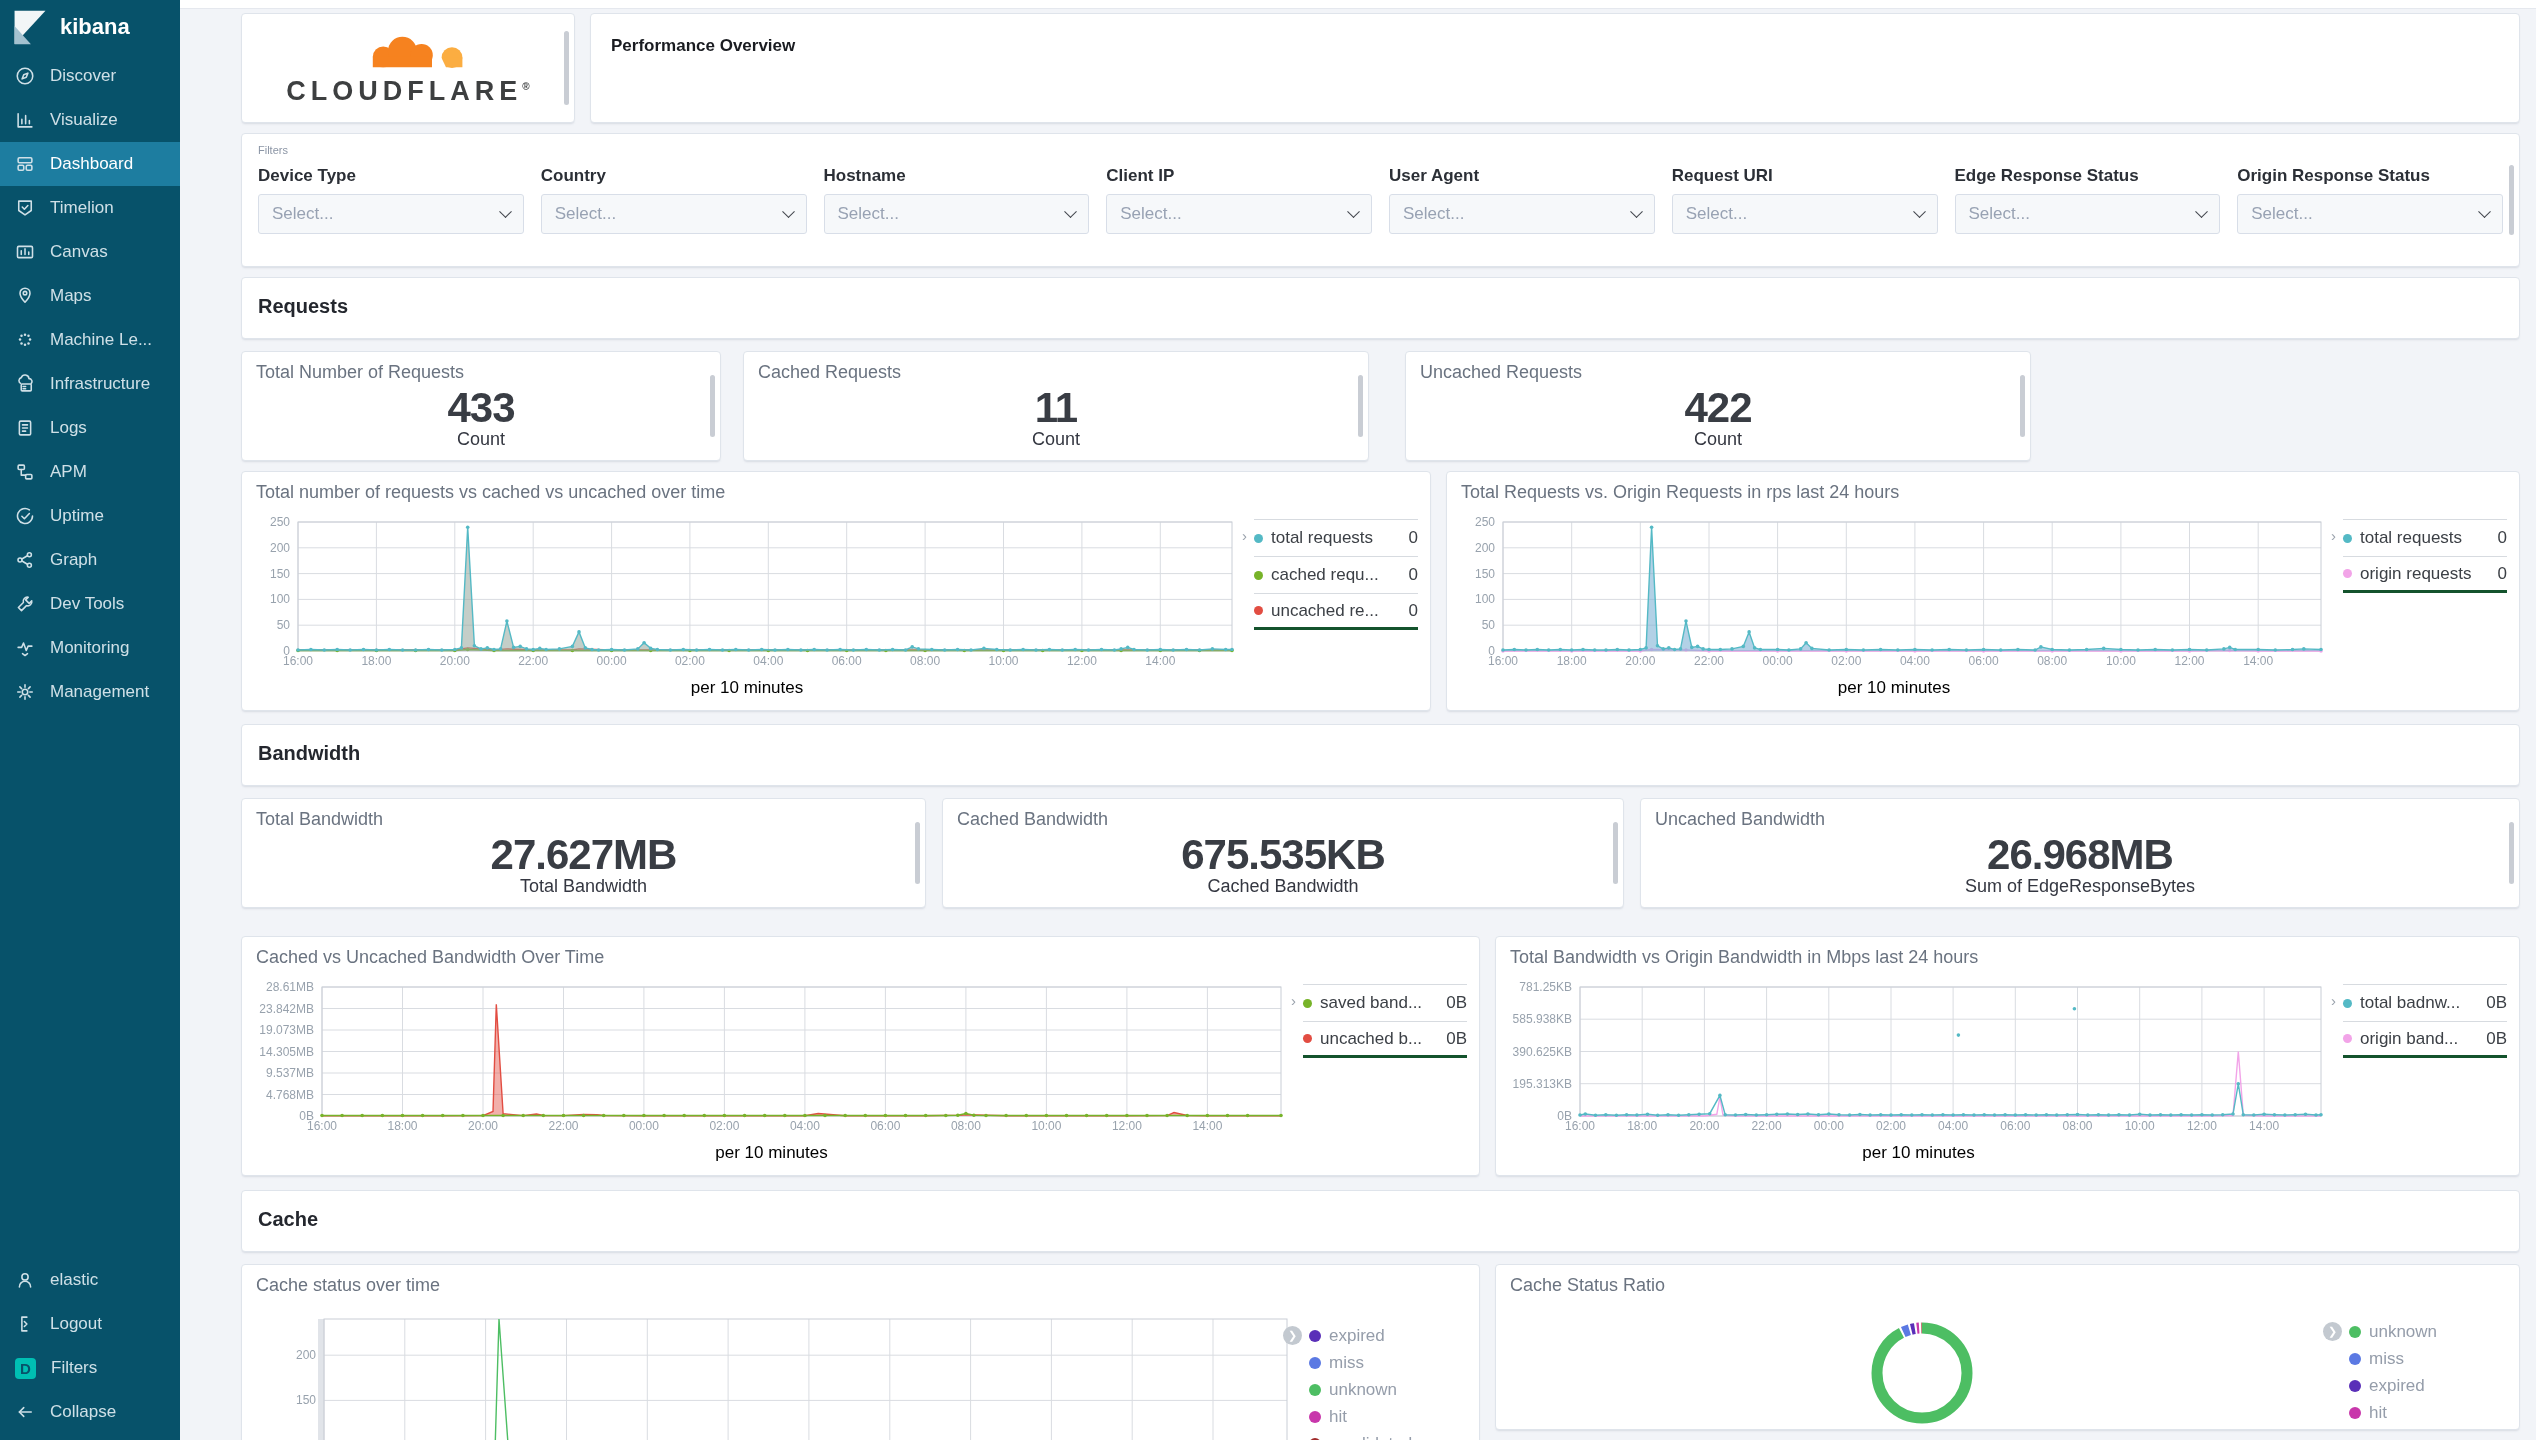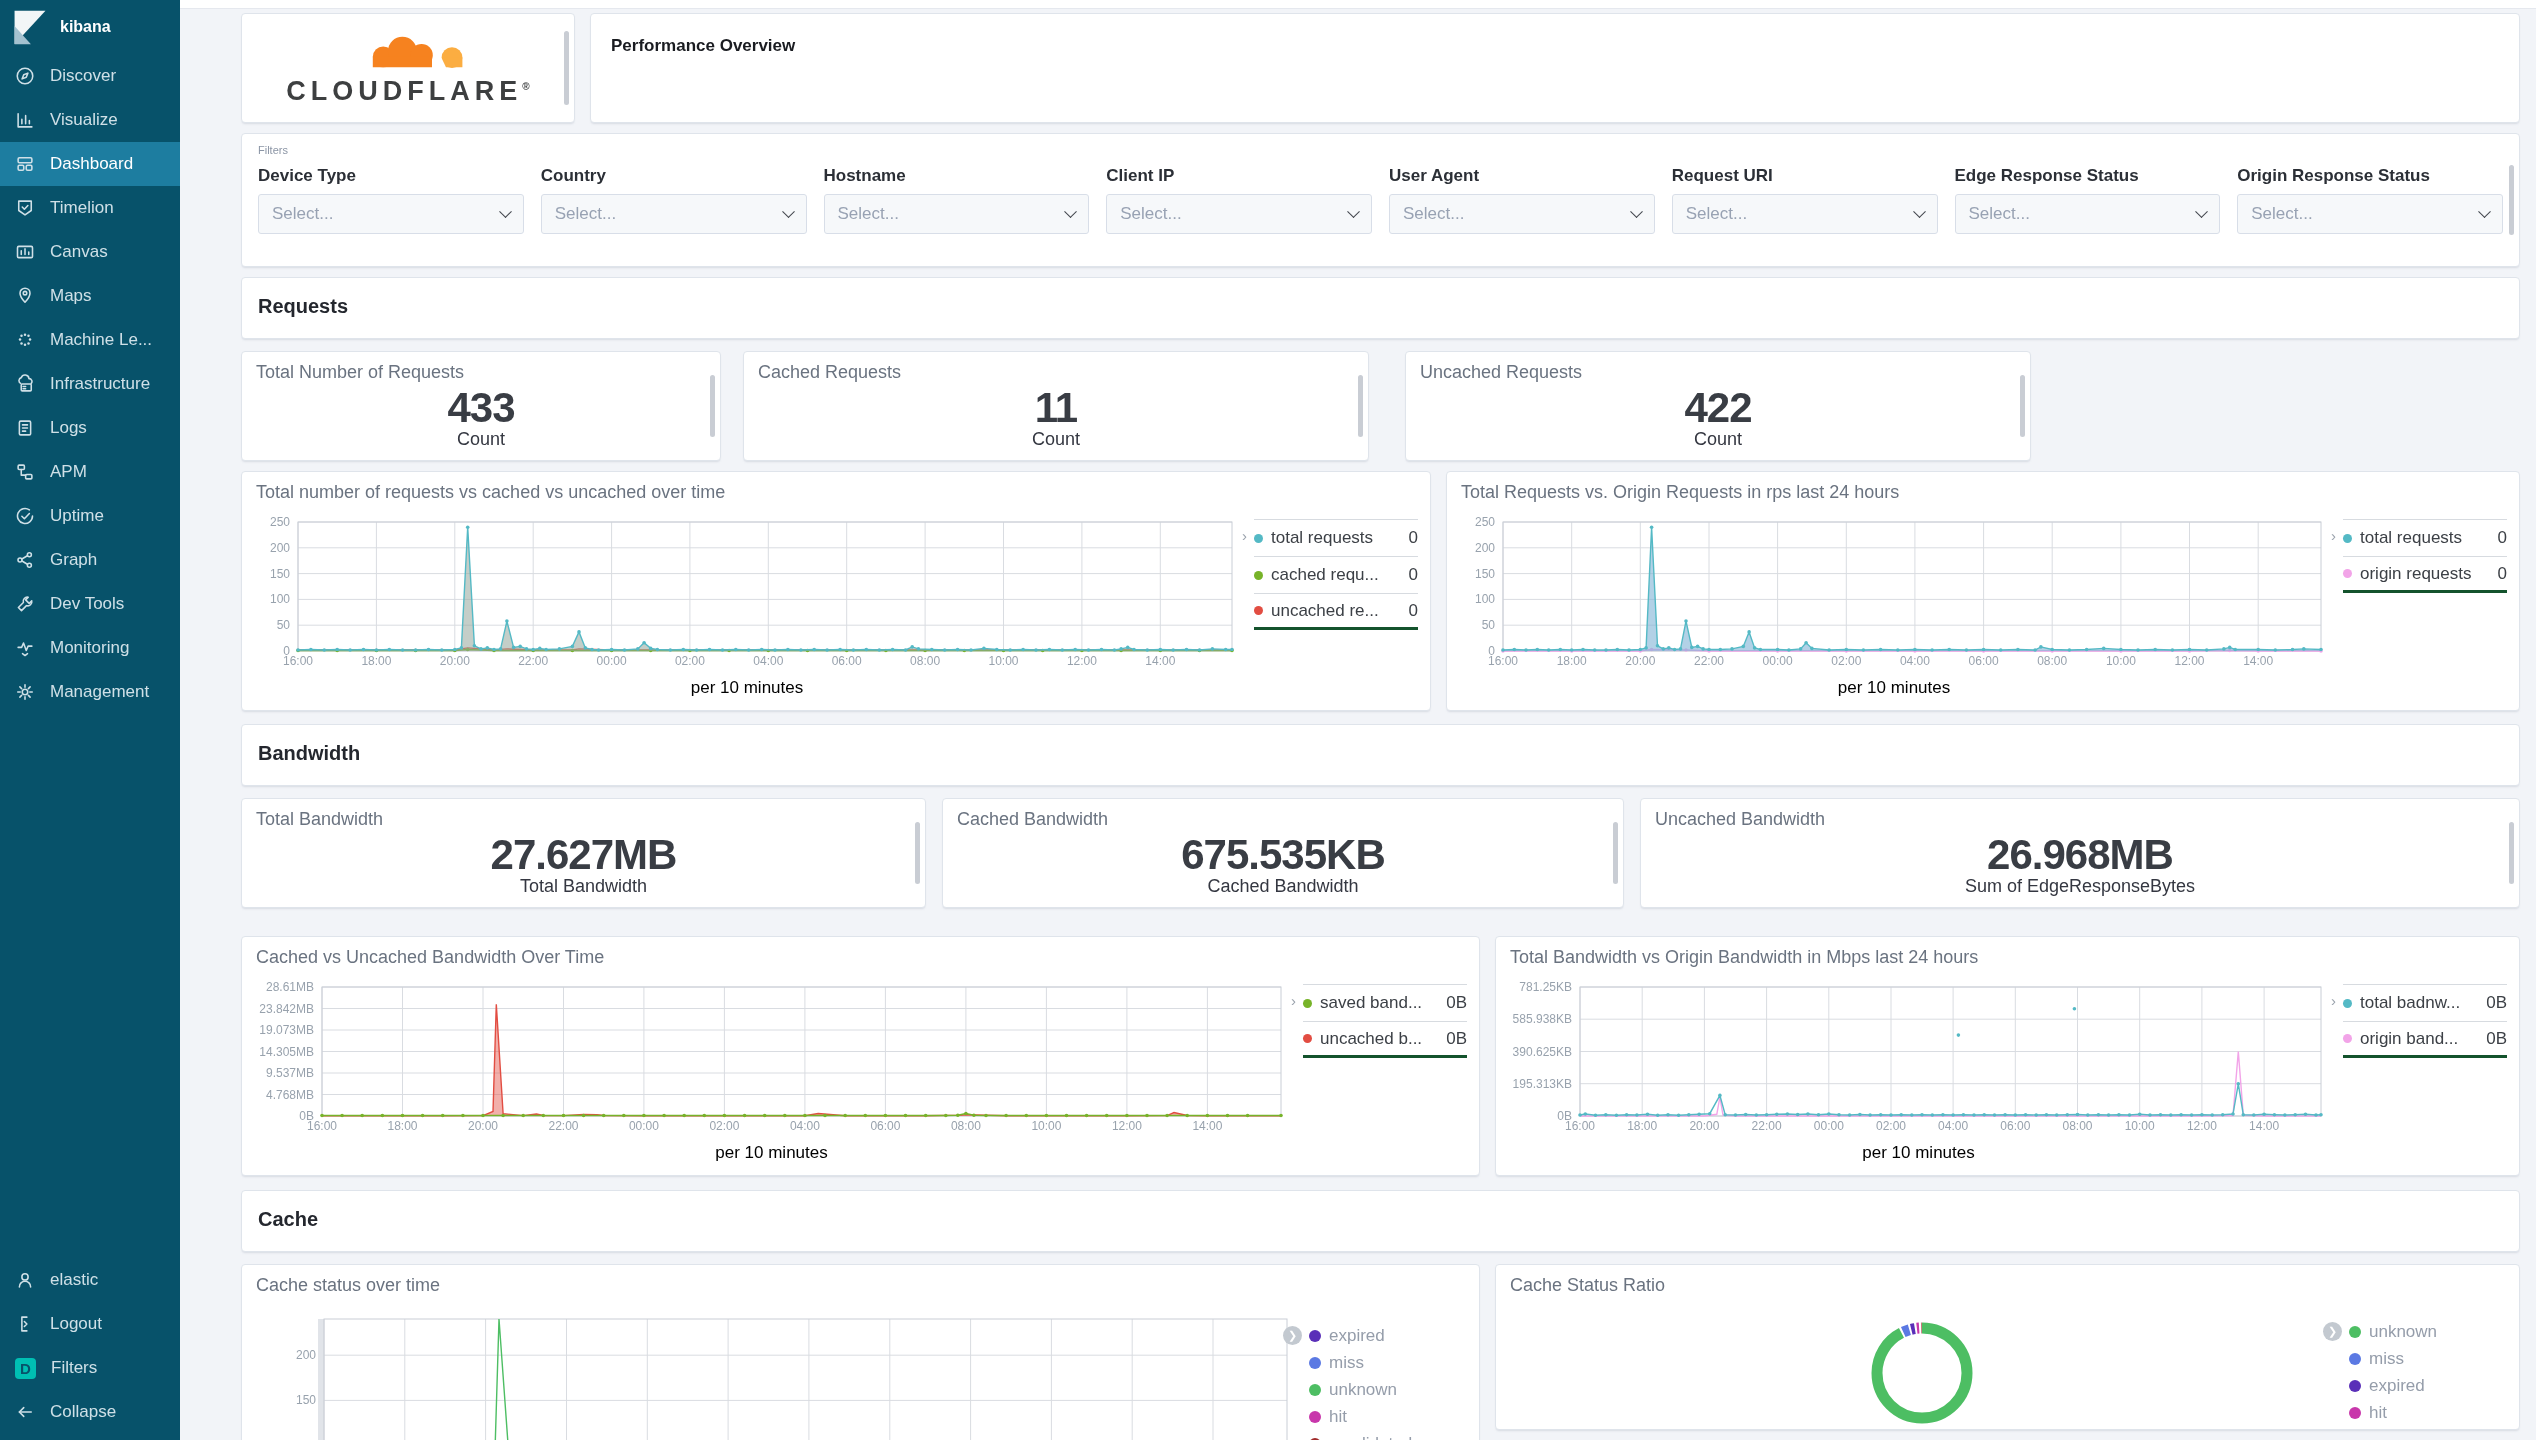--- a/index.html
+++ b/index.html
@@ -2,21 +2,21 @@
 <html><head>
 <meta charset="utf-8">
 <style>
   *{box-sizing:border-box;margin:0;padding:0}
   html,body{width:2536px;height:1440px;overflow:hidden}
   body{background:#f2f4f8;font-family:"Liberation Sans","DejaVu Sans",sans-serif;position:relative;color:#343741}
   
   .sidebar{position:absolute;left:0;top:0;bottom:0;width:180px;background:#07526A;display:flex;flex-direction:column;z-index:5}
   .logo-row{display:flex;align-items:center;gap:10px;padding:6px 10px;height:54px}
   .logo-mark{width:40px;height:40px;flex:none}
-  .logo-text{font-size:16px;font-weight:600;color:#fff}
+  .logo-text{font-size:22px;font-weight:600;color:#fff}
   .nav-item{display:flex;align-items:center;gap:15px;height:44px;padding:0 15px;font-size:17px;color:#cfe0e7;cursor:pointer;white-space:nowrap;overflow:hidden}
   .nav-item.active{background:#1D7DA0;color:#fff}
   .nav-item svg{width:20px;height:20px;stroke:#cfe0e7;stroke-width:1.25;fill:none;stroke-linecap:round;stroke-linejoin:round;flex:none}
   .nav-item svg .f{fill:#cfe0e7;stroke:none}
   .sidebar-spacer{flex:1}
   .sidebar-footer{padding-bottom:6px}
   .badge-d{width:21px;height:21px;border-radius:4px;background:#00BFB3;color:#07526A;font-weight:700;font-size:15px;display:flex;align-items:center;justify-content:center;flex:none}
   
   main{position:absolute;left:180px;right:0;top:0;bottom:0;padding:0 16px 0 61px;overflow:hidden}
   .top-strip{position:absolute;left:0;right:0;top:0;height:9px;background:#fff;border-bottom:1px solid #e5e8ee}

